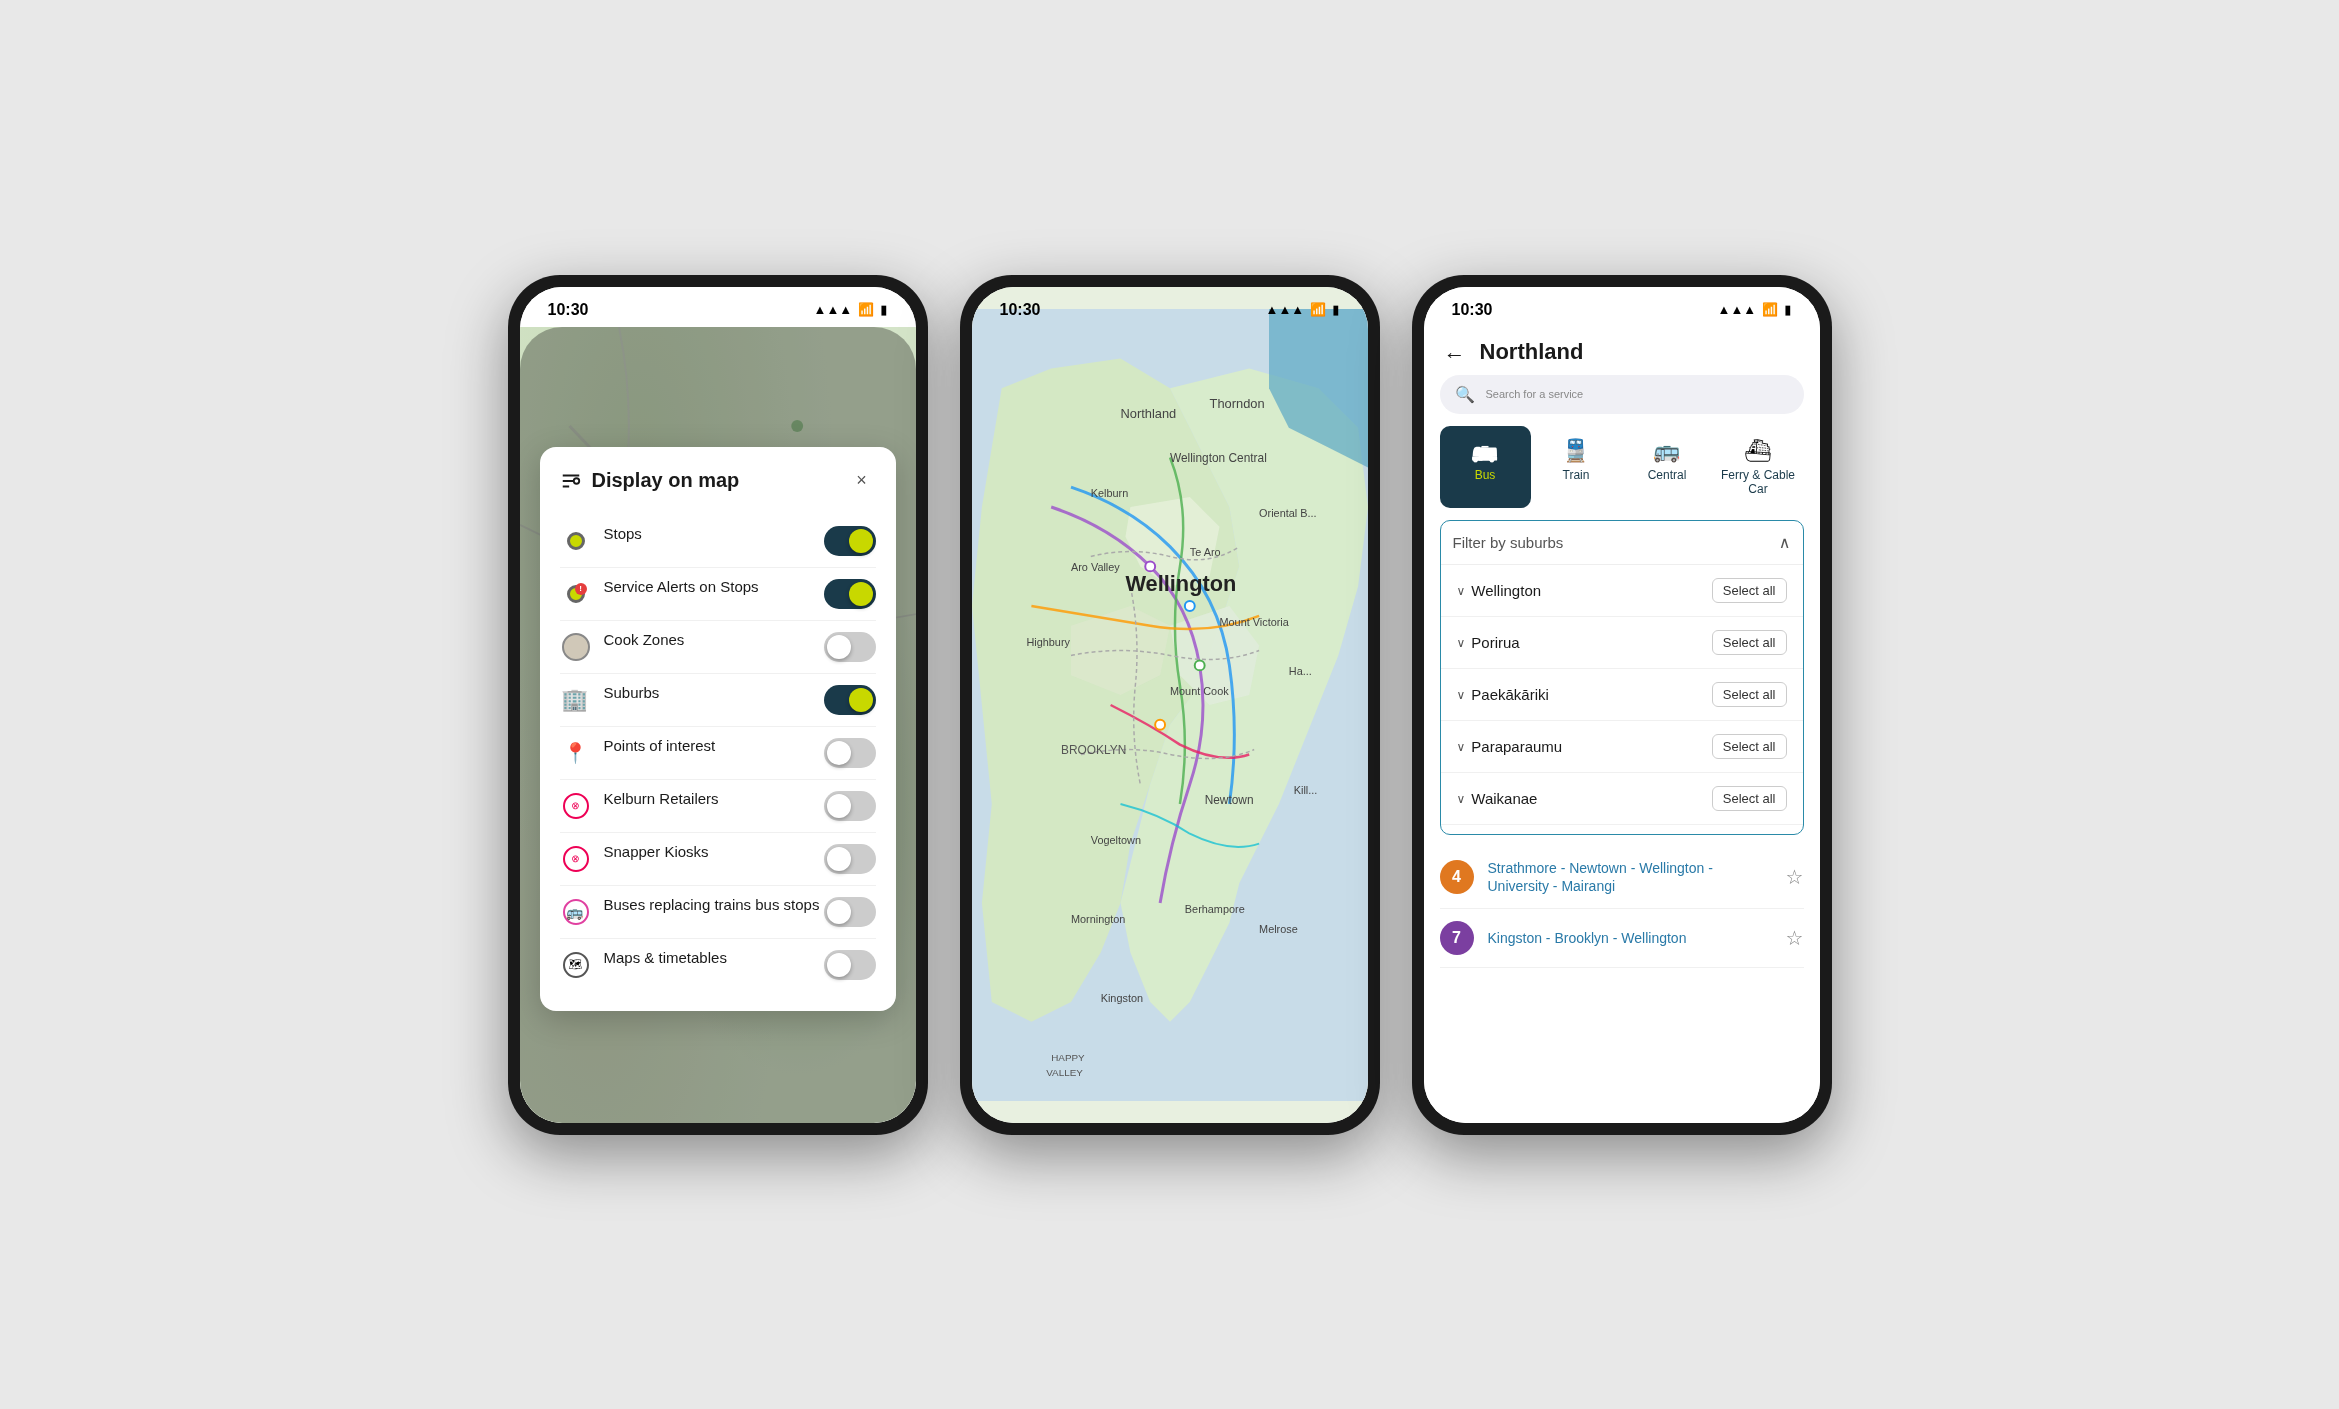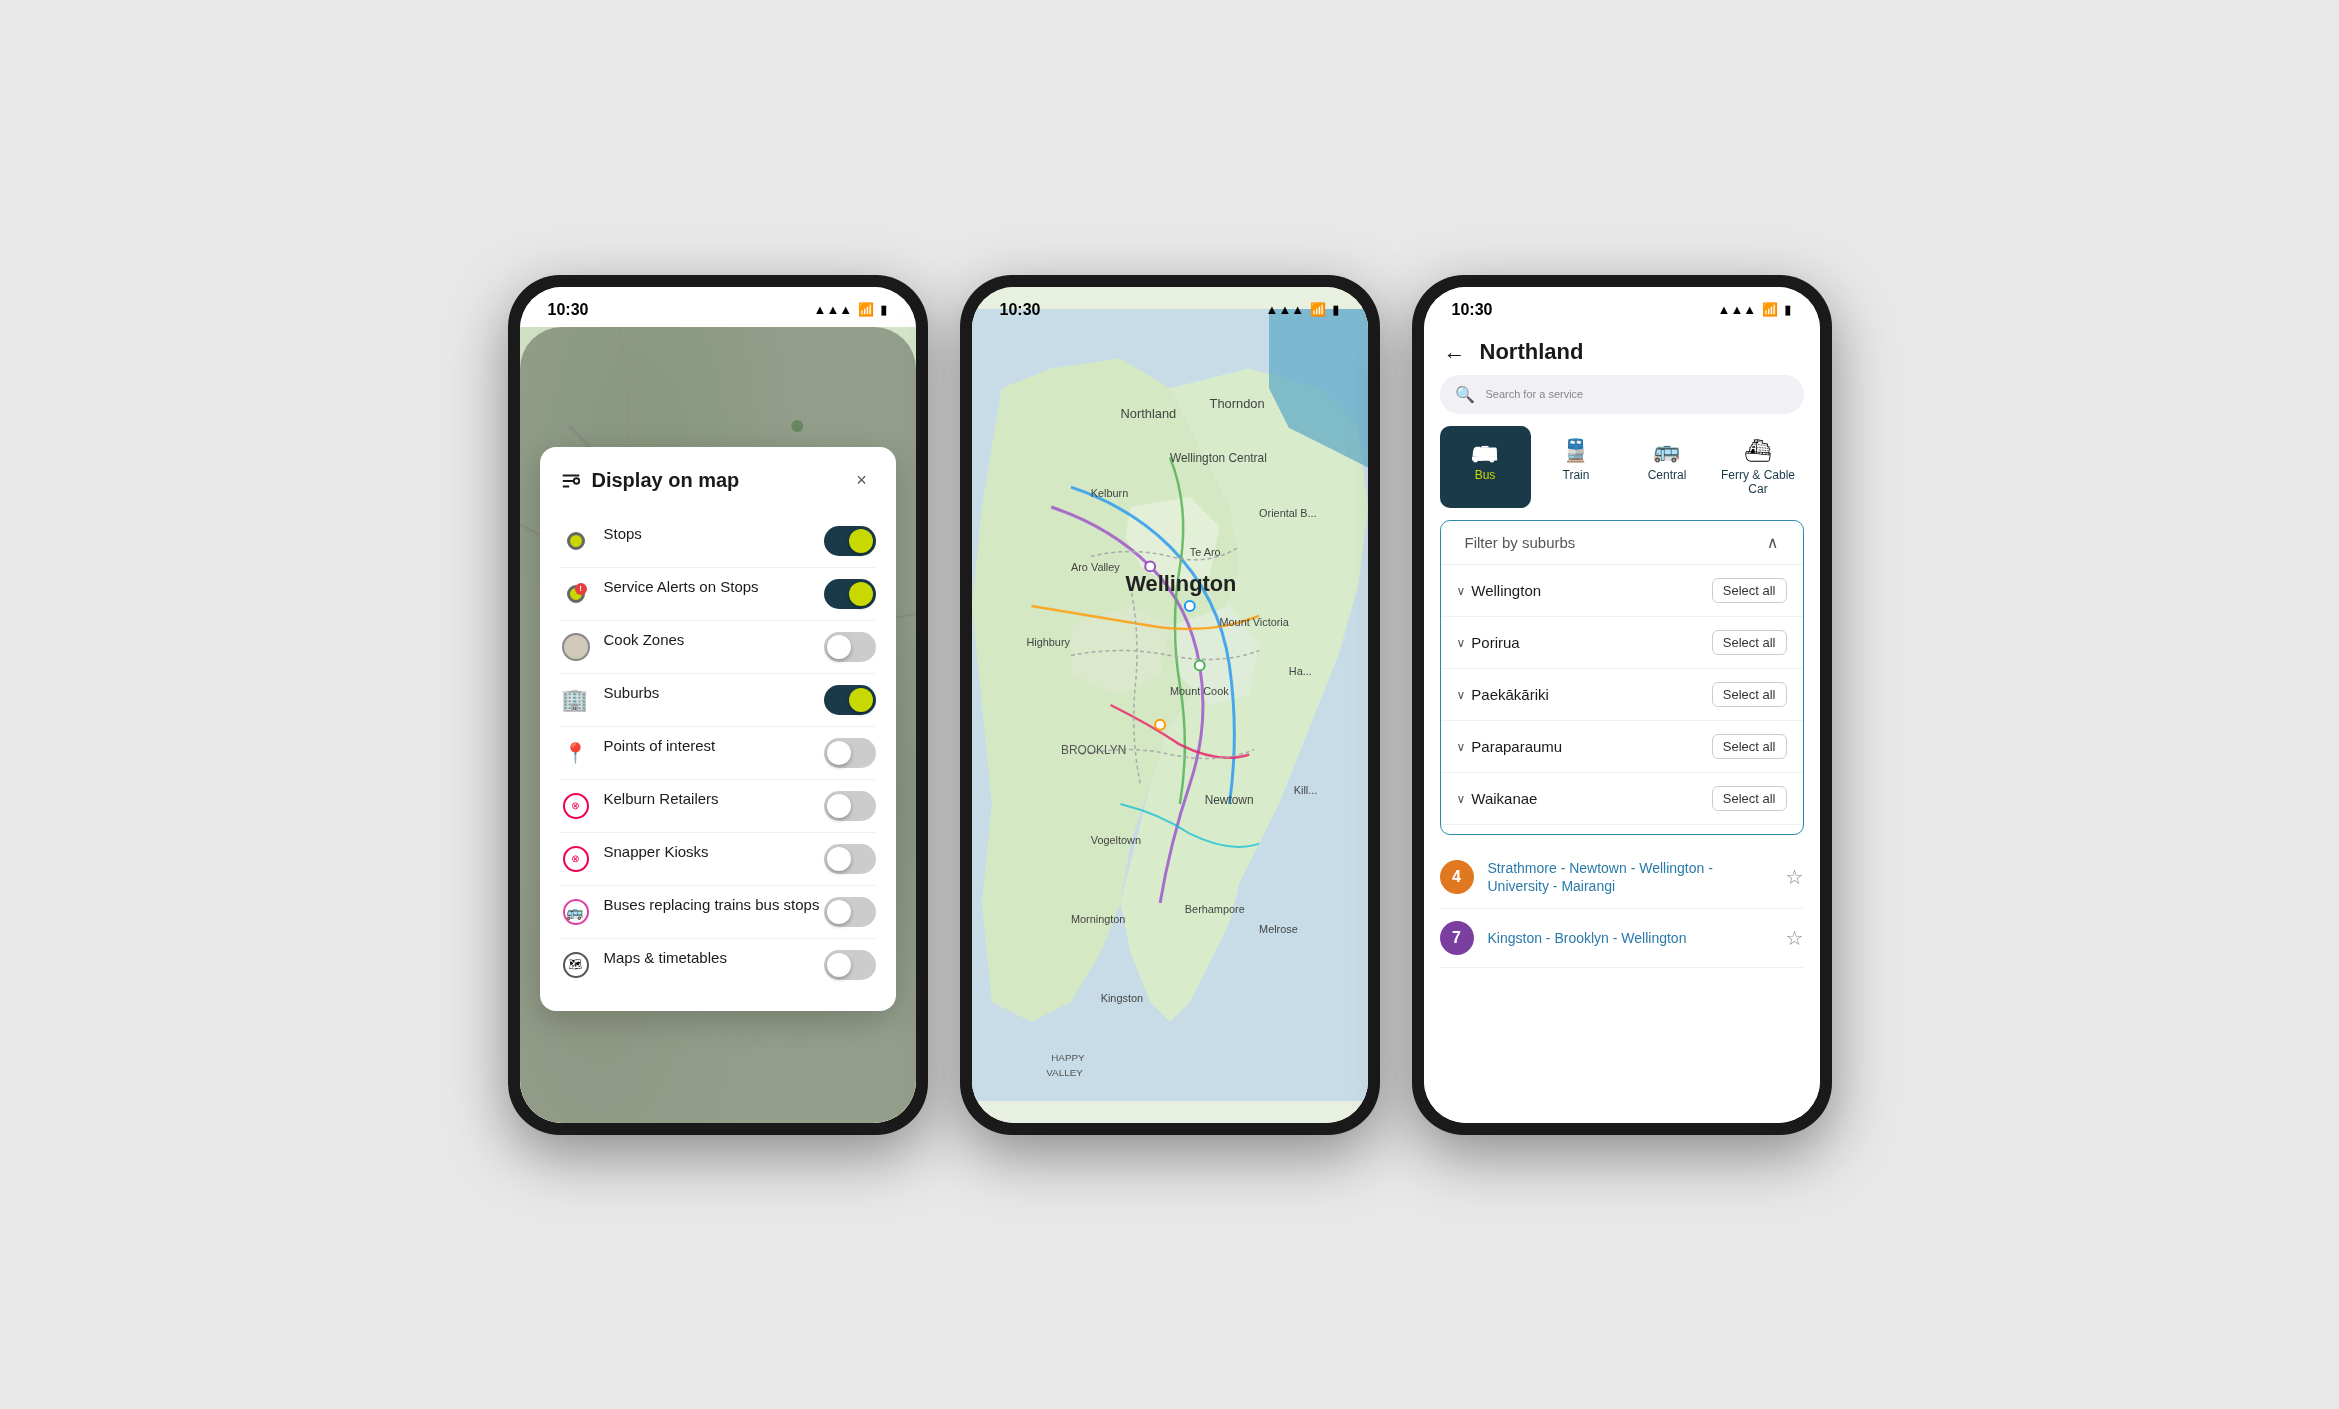--- a/index.html
+++ b/index.html
@@ -335,21 +335,21 @@
     .filter-dropdown {
       margin: 0 16px 4px;
       border: 1.5px solid #2a8aa8;
       border-radius: 10px;
       overflow: hidden;
     }
     .filter-dropdown-header {
       display: flex;
       justify-content: space-between;
       align-items: center;
-      padding: 12px 24px;
+      padding: 12px 12px;
       cursor: pointer;
     }
     .filter-dropdown-label {
       font-size: 15px;
       color: #555;
     }
     .chevron-up { font-size: 16px; color: #555; }
 
     .suburb-list {
       border-top: 1px solid #eee;

